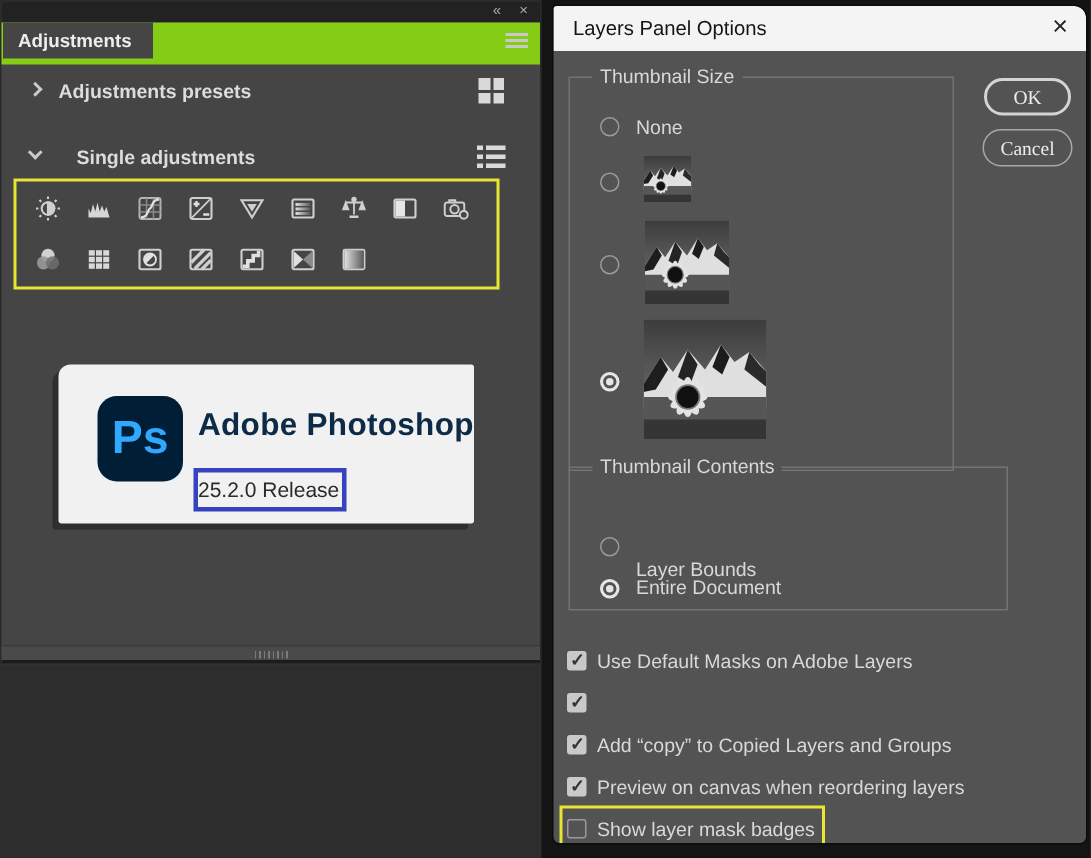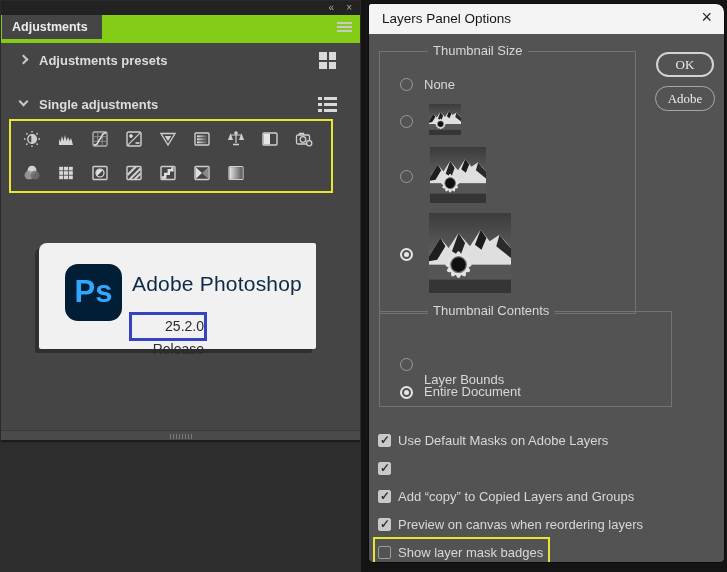--- a/index.html
+++ b/index.html
@@ -26,37 +26,37 @@
   .listicon .r i{position:absolute;left:0;top:0;width:4px;height:3px;background:#d9d9d9;}
   .listicon .r b{position:absolute;left:6px;top:0;right:0;height:3px;background:#d9d9d9;}
   .hl-yellow{position:absolute;border:2px solid #e8e632;}
   .adj-icon{position:absolute;width:20px;height:20px;cursor:pointer;}
 
   
   .card{position:absolute;left:38px;top:242px;width:277px;height:106px;background:#f1f1f1;
         border-radius:8px 2px 2px 2px;box-shadow:-4px 4px 0 rgba(20,20,20,.45);}
   .pslogo{position:absolute;left:26px;top:21px;width:57px;height:57px;background:#001e36;border-radius:13px;
           color:#31a8ff;font-size:31px;font-weight:bold;text-align:center;line-height:56px;}
-  .appname{position:absolute;left:93px;top:29px;font-size:21px;font-weight:normal;color:#0d2a46;letter-spacing:.2px;}
-  .verbox{position:absolute;left:90px;top:69px;width:78px;height:29px;border:3px solid #3642bf;
-          font-size:14px;color:#2a2a2a;text-align:right;line-height:23px;background:#f1f1f1;}
+  .appname{position:absolute;left:93px;top:29px;font-size:21px;font-weight:bold;color:#0d2a46;letter-spacing:.2px;}
+  .verbox{position:absolute;left:90px;top:69px;width:102px;height:29px;border:3px solid #3642bf;
+          font-size:14px;color:#2a2a2a;text-align:left;line-height:23px;background:#f1f1f1;}
   .gripbar{position:absolute;left:0;top:429px;width:359px;height:12px;background:#4a4a4a;
            border-top:1px solid #3a3a3a;border-bottom:2px solid #1c1c1c;cursor:row-resize;}
   .gripbar .ticks{position:absolute;left:50%;top:3px;width:22px;height:5px;margin-left:-11px;
            background:repeating-linear-gradient(90deg,#7a7a7a 0 1px,transparent 1px 3px);}
 
   
   .dlg-backdrop{position:absolute;left:361px;top:0;width:366px;height:572px;background:#141414;padding-left:48px;}
   .dialog{position:absolute;left:7px;top:3px;width:357px;height:560px;background:#535353;
           border:1px solid #0c0c0c;border-radius:3px 9px 5px 5px;overflow:hidden;}
   .titlebar{position:absolute;left:0;top:0;width:100%;height:30px;background:#f4f4f4;border-radius:2px 8px 0 0;}
   .titlebar .t{position:absolute;left:13px;top:7px;font-size:13.5px;color:#151515;}
   .titlebar .x{position:absolute;right:12px;top:3px;font-size:18px;color:#222;cursor:pointer;}
   .fieldset{position:absolute;border:1px solid #737373;}
-  .legend{position:absolute;top:-9px;left:15px;background:#535353;padding:0 5px;font-size:13px;color:#d8d8d8;white-space:nowrap;margin-left:33px;}
+  .legend{position:absolute;top:-9px;left:15px;background:#535353;padding:0 5px;font-size:13px;color:#d8d8d8;white-space:nowrap;}
   .dlabel{position:absolute;font-size:13px;color:#d8d8d8;white-space:nowrap;}
   .radio{position:absolute;width:13px;height:13px;border-radius:50%;border:1px solid #9b9b9b;cursor:pointer;}
   .radio.sel{border:2px solid #e6e6e6;}
   .radio.sel::after{content:"";position:absolute;left:2px;top:2px;width:5px;height:5px;border-radius:50%;background:#e6e6e6;}
   .cbox{position:absolute;width:13px;height:13px;border:1px solid #9b9b9b;border-radius:2px;cursor:pointer;}
   .cbox.on{background:#c9c9c9;border-color:#c9c9c9;}
   .cbox.on::after{content:"\2713";position:absolute;left:1px;top:-2px;font-size:12px;font-weight:bold;color:#363636;}
   .pillbtn{position:absolute;height:25px;border-radius:13px;background:transparent;color:#ececec;font-size:13px;
            text-align:center;line-height:22px;cursor:pointer;font-family:Liberation Serif, serif;}
   .thumb{position:absolute;cursor:pointer;}
@@ -120,21 +120,21 @@
     <span class="chev right" style="left:19px;top:55px"></span>
     <div class="sect-label" style="left:38px;top:52px">Adjustments presets</div>
     <div class="gridicon" style="left:318px;top:51px">
       <i></i>
         <i></i>
         <i></i>
         <i></i>
       </div>
 
     <span class="chev down" style="left:19px;top:97px"></span>
-    <div class="sect-label" style="left:38px;top:96px">Single adjustments</div>
+    <div class="sect-label" style="left:50px;top:96px">Single adjustments</div>
     <div class="listicon" style="left:317px;top:96px">
       <span class="r" style="top:0">
           <i></i>
           <b></b>
         </span>
       <span class="r" style="top:6px">
           <i></i>
           <b></b>
         </span>
       <span class="r" style="top:12px">
@@ -312,17 +312,17 @@
       <div class="dlabel" style="left:29px;top:485px">Add “copy” to Copied Layers and Groups</div>
 
       <div class="cbox on" style="left:9px;top:514px"></div>
       <div class="dlabel" style="left:29px;top:513px">Preview on canvas when reordering layers</div>
 
       <div class="cbox" style="left:9px;top:542px"></div>
       <div class="dlabel" style="left:29px;top:541px">Show layer mask badges</div>
       <div class="hl-yellow" style="left:4px;top:533px;width:177px;height:30px"></div>
 
       <div class="pillbtn" style="left:287px;top:48px;width:58px;border:2px solid #d4d4d4">OK</div>
-      <div class="pillbtn" style="left:286px;top:82px;width:60px;border:1px solid #a8a8a8;line-height:24px">Adobe</div>
+      <div class="pillbtn" style="left:286px;top:82px;width:60px;border:1px solid #a8a8a8;line-height:24px">Cancel</div>
     </div>
   </div>
 
 </div>
 
 </body></html>

